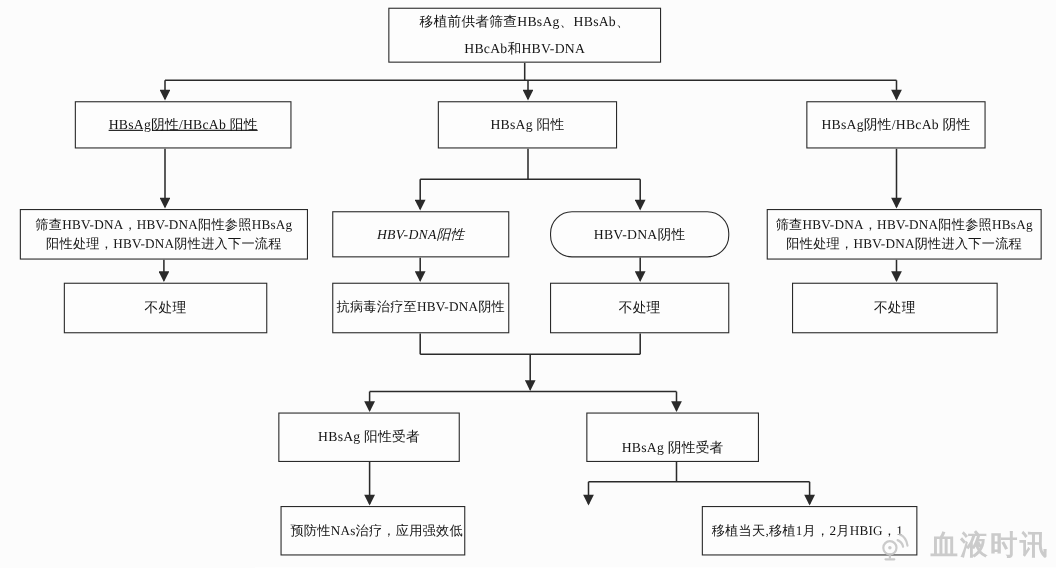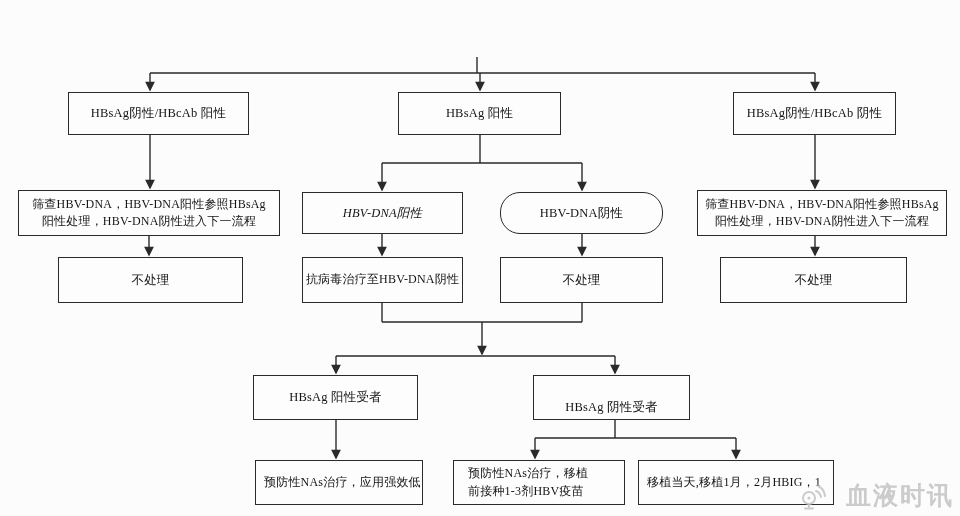--- a/index.html
+++ b/index.html
@@ -64,22 +64,26 @@
       <path d="M336,356 V373" marker-end="url(#arrow)"></path>
       <path d="M615,356 V373" marker-end="url(#arrow)"></path>
       <path d="M336,420 V458" marker-end="url(#arrow)"></path>
       <path d="M615,420 V438"></path>
       <path d="M535,438 H736"></path>
       <path d="M535,438 V458" marker-end="url(#arrow)"></path>
       <path d="M736,438 V458" marker-end="url(#arrow)"></path>
     </g>
   </svg>
 
+  <div class="node spread" style="left:353px;top:7px;width:248px;height:50px;">
+    <span>移植前供者筛查HBsAg、HBsAb、</span>
+    <span>HBcAb和HBV-DNA</span>
+  </div>
 
-  <div class="node" style="left:68px;top:92px;width:181px;height:43px;">
+  <div class="node" style="left:68px;top:92px;width:197px;height:43px;text-decoration:underline;">
     <span>HBsAg阴性/HBcAb 阳性</span>
   </div>
   <div class="node" style="left:398px;top:92px;width:163px;height:43px;">
     <span>HBsAg 阳性</span>
   </div>
   <div class="node" style="left:733px;top:92px;width:163px;height:43px;">
     <span>HBsAg阴性/HBcAb 阴性</span>
   </div>
 
   <div class="node small" style="left:18px;top:190px;width:262px;height:46px;">
@@ -113,24 +117,20 @@
   <div class="node" style="left:253px;top:375px;width:165px;height:45px;">
     <span>HBsAg 阳性受者</span>
   </div>
   <div class="node" style="left:533px;top:375px;width:157px;height:45px;justify-content:flex-end;">
     <span>HBsAg 阴性受者</span>
   </div>
 
   <div class="node small align-left" style="left:255px;top:460px;width:168px;height:45px;">
     <span>预防性NAs治疗，应用强效低</span>
   </div>
-  <div class="node small align-left" style="left:453px;top:460px;width:172px;height:45px;padding-left:14px;">
-    <span>预防性NAs治疗，移植</span>
-    <span>前接种1-3剂HBV疫苗</span>
-  </div>
   <div class="node small align-left" style="left:638px;top:460px;width:196px;height:45px;">
     <span>移植当天,移植1月，2月HBIG，1</span>
   </div>
 
   <div class="watermark">
     <svg width="30" height="30" viewBox="0 0 30 30">
       <g stroke="#c6c6c6" stroke-width="2" fill="none" stroke-linecap="round">
         <circle cx="11" cy="17" r="6"></circle>
         <circle cx="11" cy="17" r="1.6" fill="#c6c6c6" stroke="none"></circle>
         <path d="M18,10 q4,1.5 5,6"></path>

